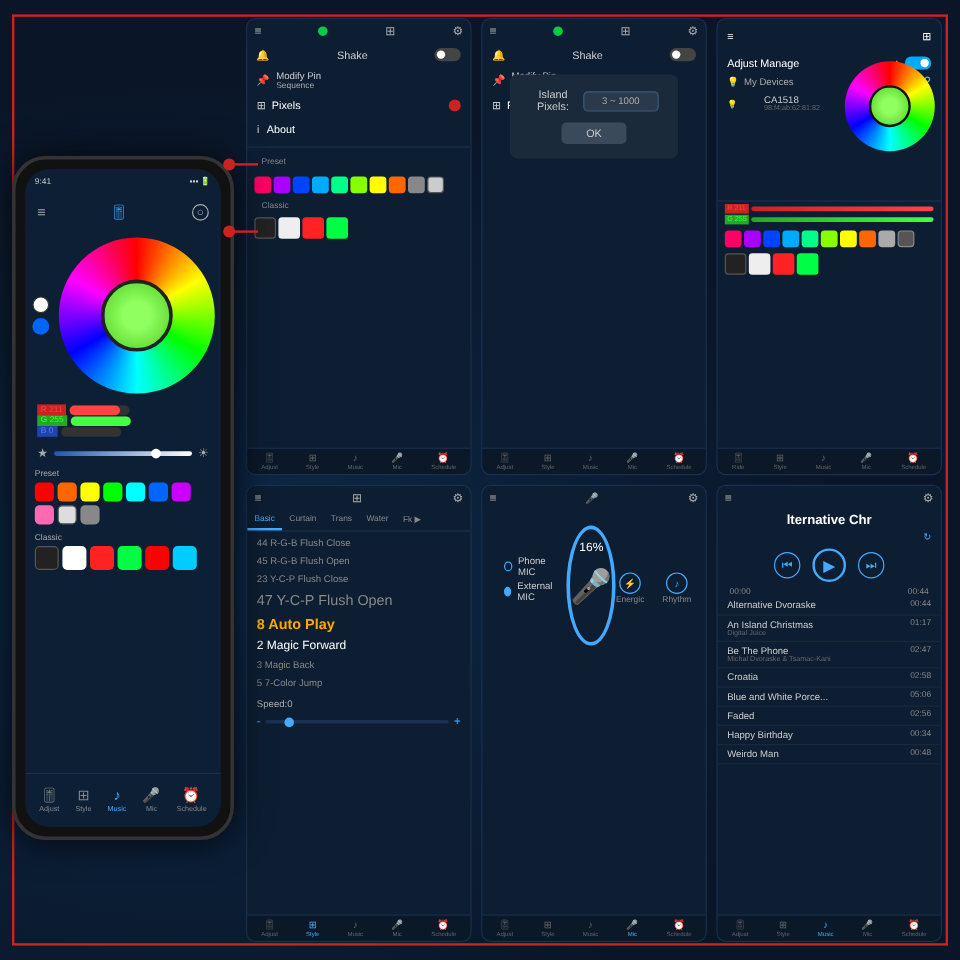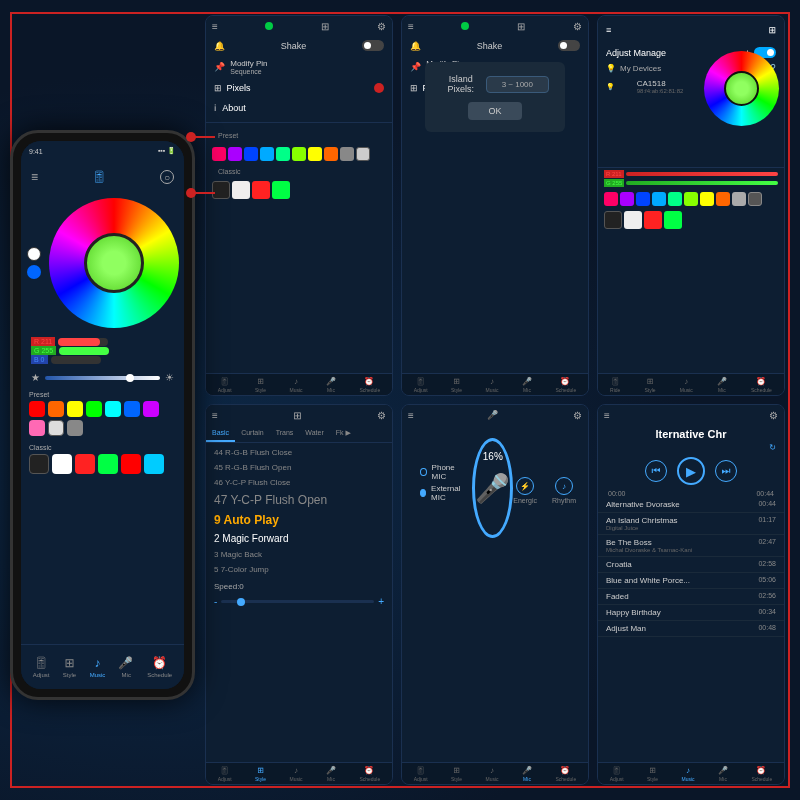--- a/index.html
+++ b/index.html
@@ -1077,23 +1077,23 @@
     <div class="ss4-tabs">
       <div class="ss4-tab active">Basic</div>
       <div class="ss4-tab">Curtain</div>
       <div class="ss4-tab">Trans</div>
       <div class="ss4-tab">Water</div>
       <div class="ss4-tab">Fk ▶</div>
     </div>
     <div class="music-list">
       <div class="music-item">44 R-G-B Flush Close</div>
       <div class="music-item">45 R-G-B Flush Open</div>
-      <div class="music-item">46 Y-C-P Flush Close</div>
+      <div class="music-item">23 Y-C-P Flush Close</div>
       <div class="music-item large">47 Y-C-P Flush Open</div>
-      <div class="music-item active-gold large">9 Auto Play</div>
+      <div class="music-item active-gold large">8 Auto Play</div>
       <div class="music-item active-white">2 Magic Forward</div>
       <div class="music-item">3 Magic Back</div>
       <div class="music-item">5 7-Color Jump</div>
     </div>
     <div class="speed-row">
       <span>Speed:0</span>
     </div>
     <div class="ss-slider-container">
       <span class="minus-btn">-</span>
       <div class="ss-slider-track">
@@ -1224,21 +1224,21 @@
       </div>
       <div class="song-item">
         <div>
             <div class="song-name">An Island Christmas</div>
             <div class="song-artist">Digital Juice</div>
           </div>
         <span class="song-time">01:17</span>
       </div>
       <div class="song-item">
         <div>
-            <div class="song-name">Be The Boss</div>
+            <div class="song-name">Be The Phone</div>
             <div class="song-artist">Michal Dvoraske &amp; Tsamac-Kani</div>
           </div>
         <span class="song-time">02:47</span>
       </div>
       <div class="song-item">
         <div>
             <div class="song-name">Croatia</div>
           </div>
         <span class="song-time">02:58</span>
       </div>
@@ -1255,21 +1255,21 @@
         <span class="song-time">02:56</span>
       </div>
       <div class="song-item">
         <div>
             <div class="song-name">Happy Birthday</div>
           </div>
         <span class="song-time">00:34</span>
       </div>
       <div class="song-item">
         <div>
-            <div class="song-name">Adjust Man</div>
+            <div class="song-name">Weirdo Man</div>
           </div>
         <span class="song-time">00:48</span>
       </div>
     </div>
     <div class="ss-bottom-nav">
       <div class="ss-nav-item">
           <span class="ss-nav-icon">🎚</span>
           <span>Adjust</span>
         </div>
       <div class="ss-nav-item">

